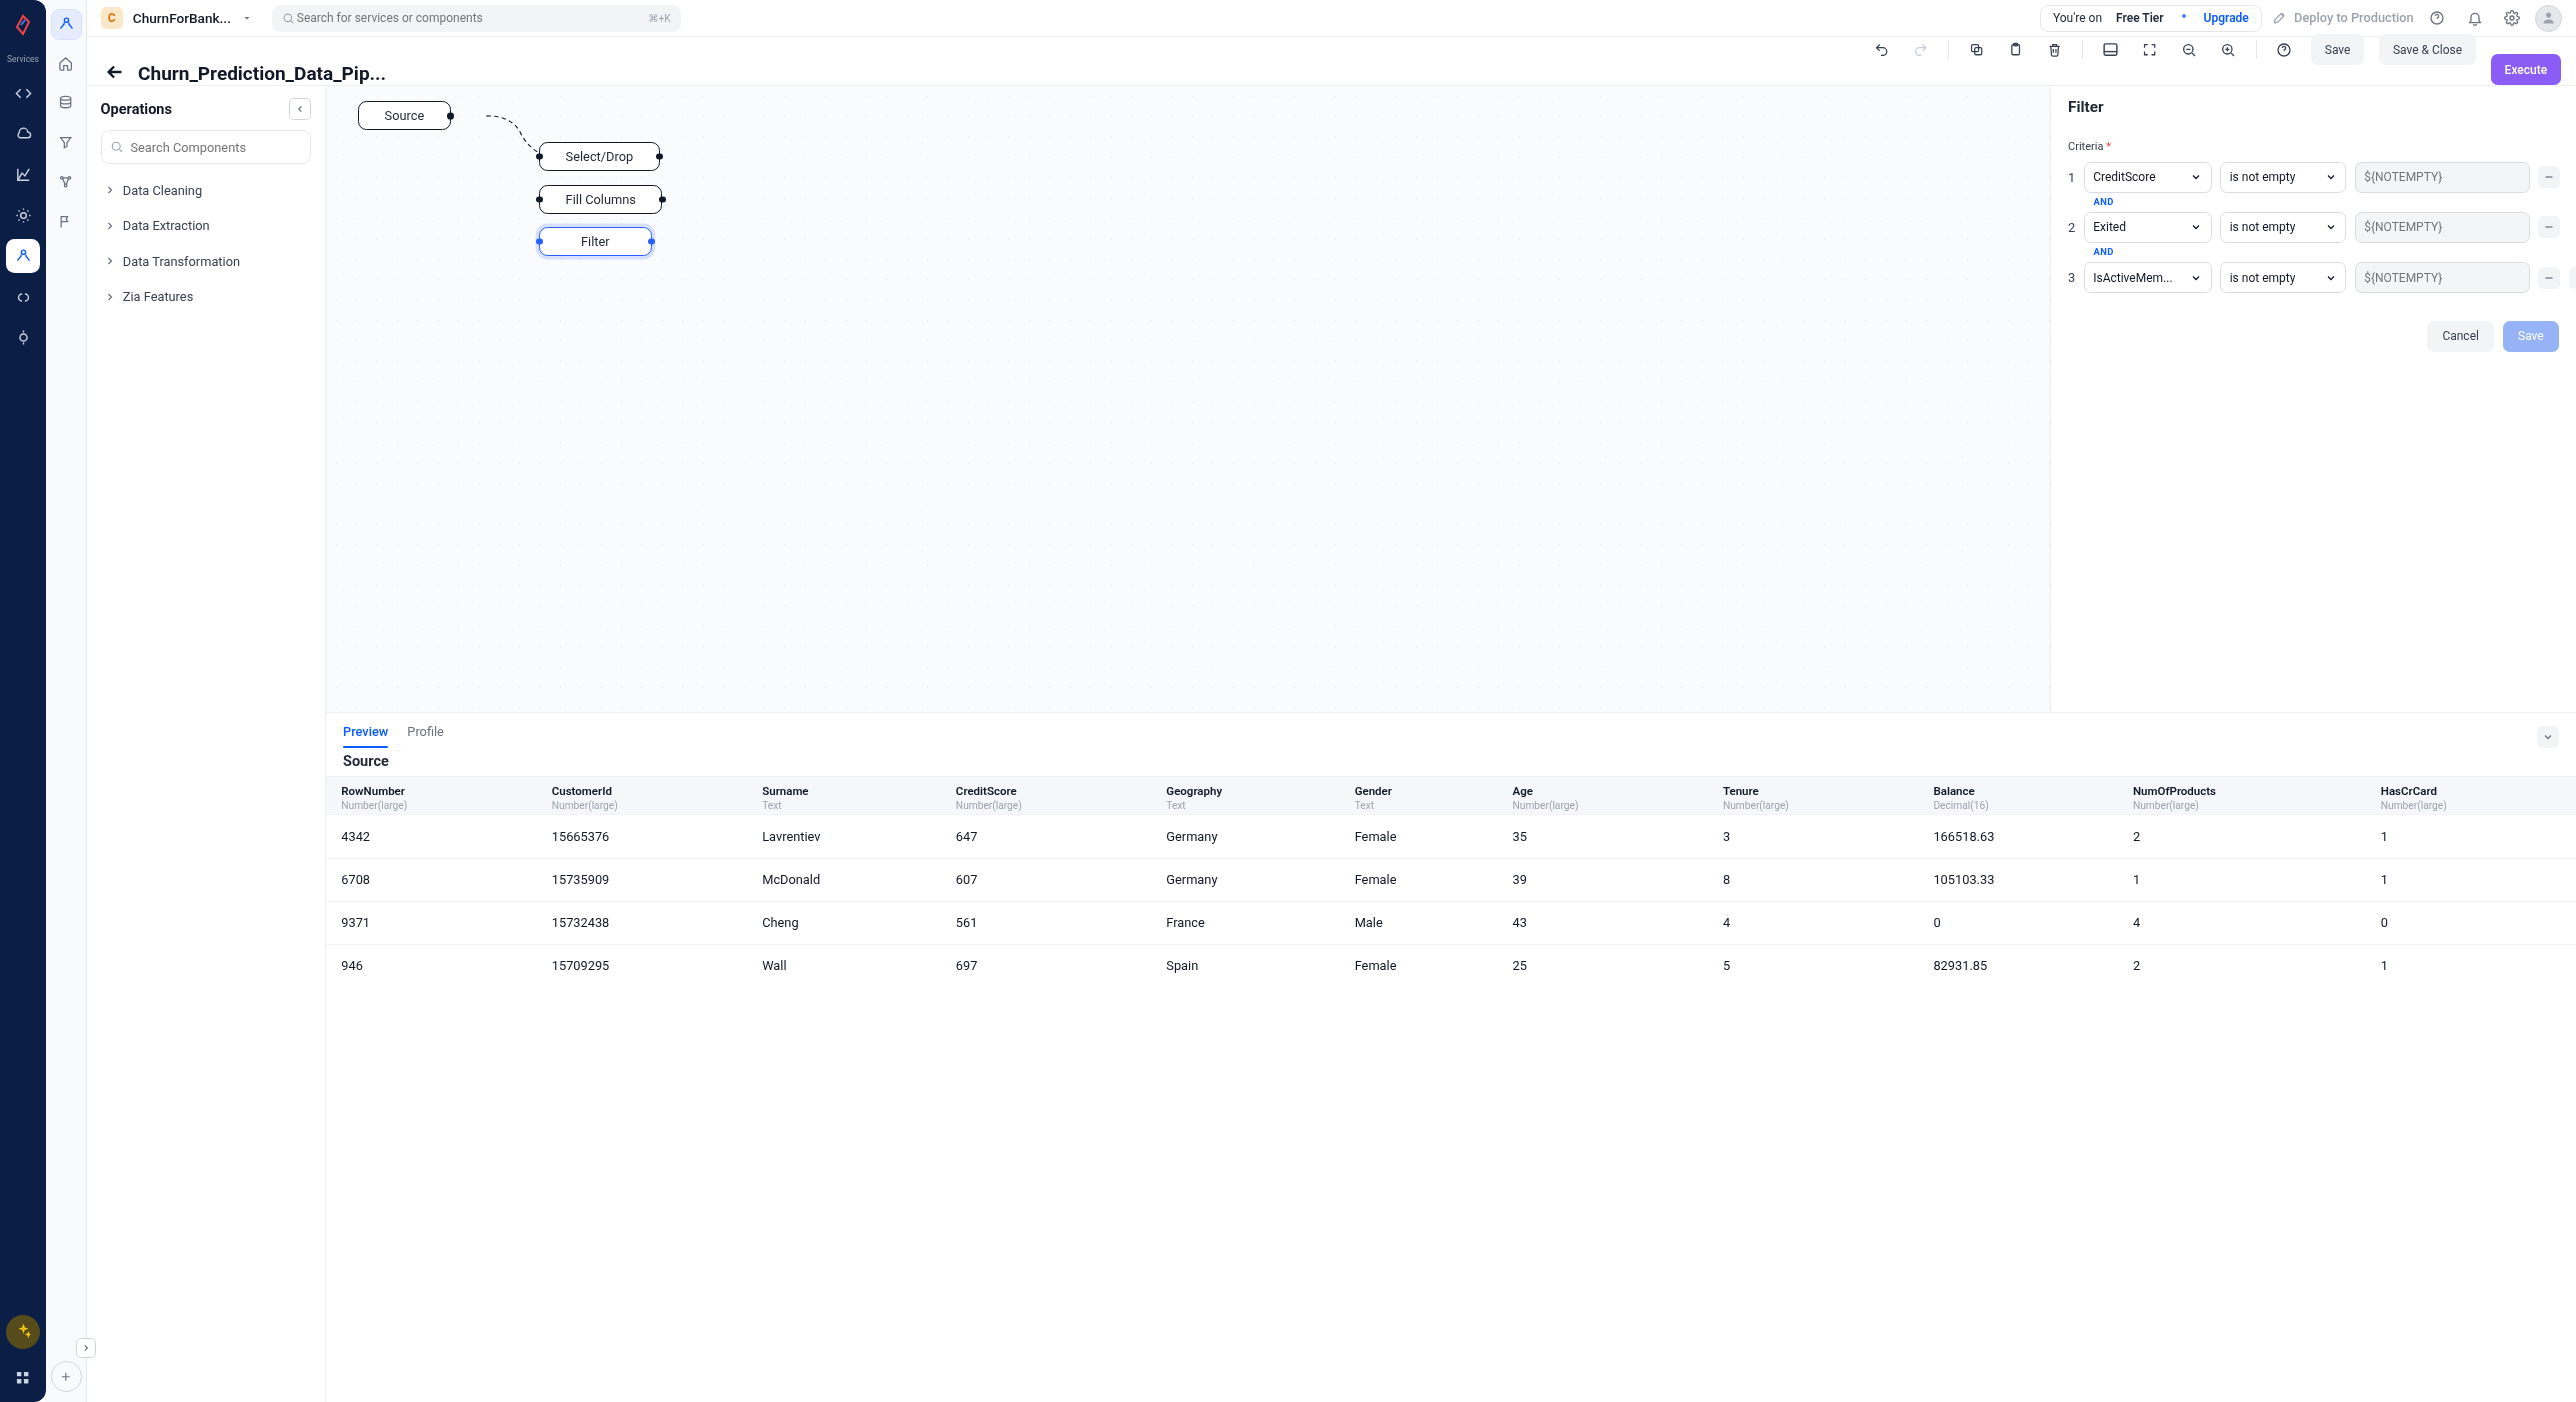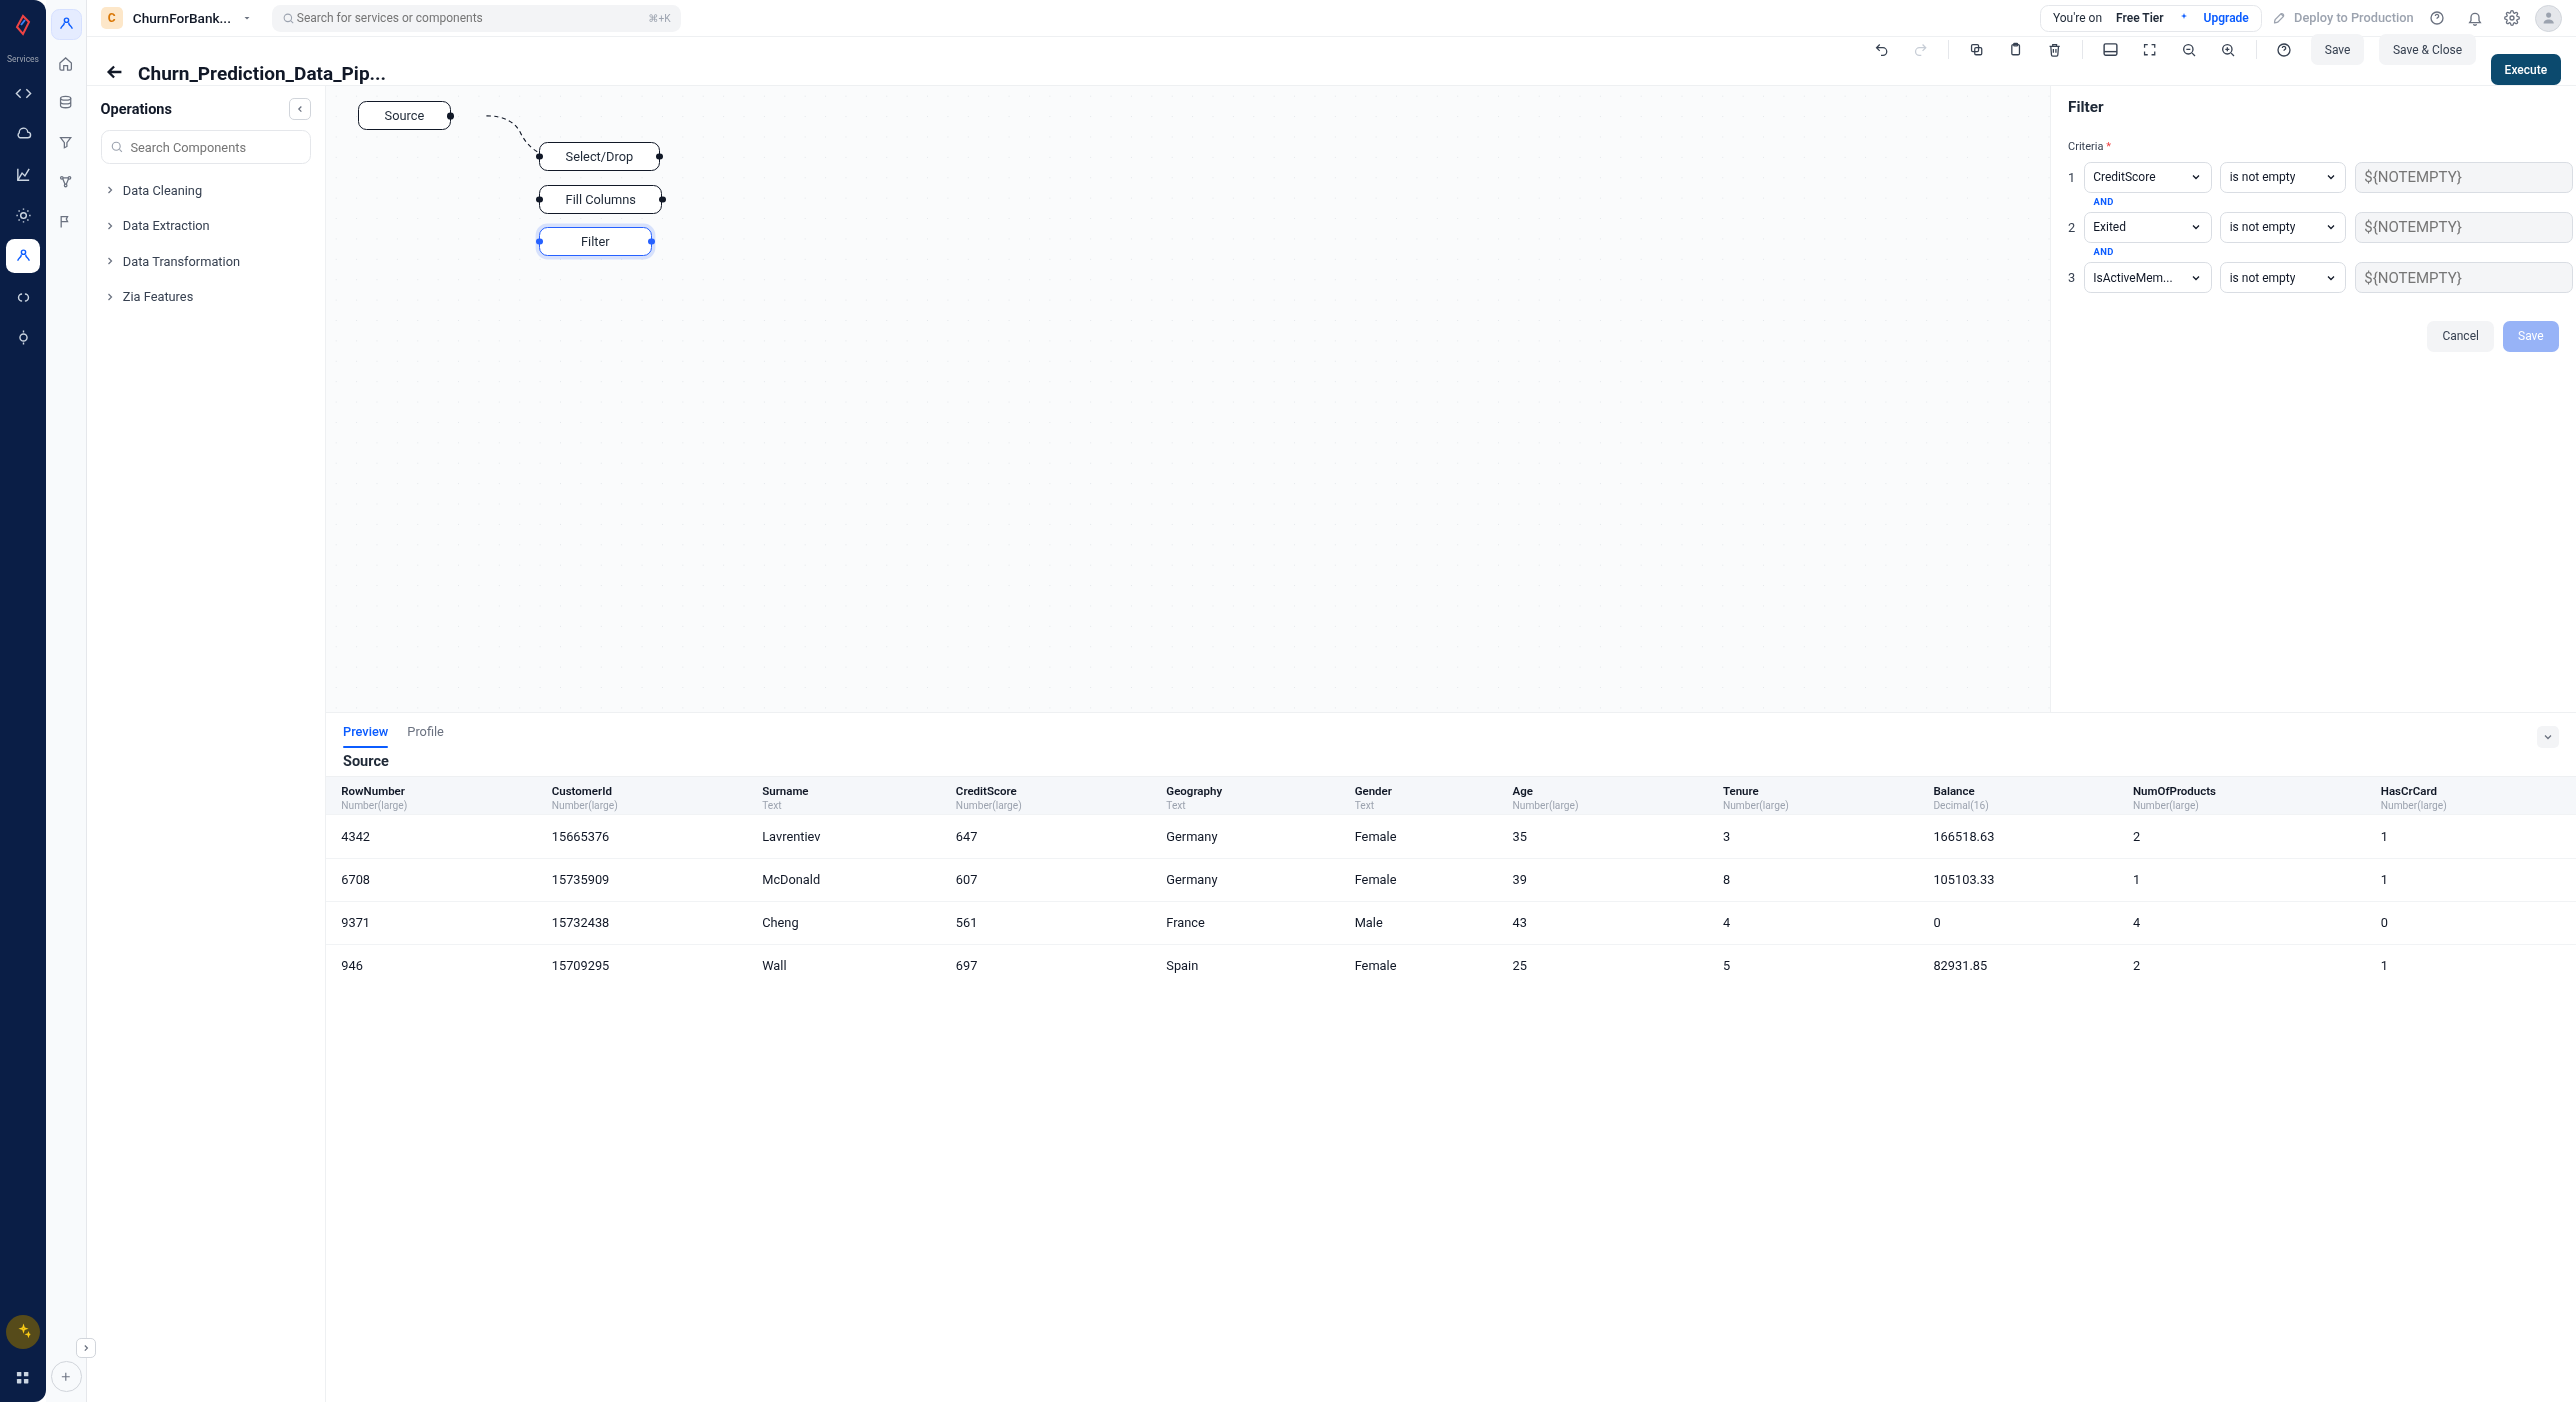--- a/index.html
+++ b/index.html
@@ -41,21 +41,21 @@
 
 
 .toolbar { height:49px; display:flex; align-items:flex-end; padding:0 15.3px; gap:10.2px; border-bottom:0.9px solid #eef0f2;}
 .toolbar .back { width:25.6px; height:25.6px; display:flex; align-items:center; justify-content:center; cursor:pointer;}
 .toolbar .title { font-size:19px; font-weight:700; color:#111827; max-width:256px; white-space:nowrap; overflow:hidden; text-overflow:ellipsis;}
 .toolbar .tb-group { display:flex; align-items:center; gap:15.3px; margin-left:auto;}
 .toolbar .tb-sep { width:0.9px; height:19px; background:#e5e7eb;}
 .toolbar .tb-icon { width:24px; height:24px; display:flex; align-items:center; justify-content:center; color:#374151; cursor:pointer;}
 .toolbar .tb-icon.dim { color:#c7cdd6;}
 .toolbar .btn { height:31px; border-radius:6.8px; padding:0 13.6px; display:flex; align-items:center; font-size:12px; border:none; cursor:pointer; background:#f3f4f6; color:#374151;}
-.toolbar .btn.primary { background:#0c4a6e; color:#fff; font-weight:500;margin-top:40px;}
+.toolbar .btn.primary { background:#8b5cf6; color:#fff; font-weight:500;margin-top:40px;}
 
 
 .body { flex:1; display:flex; min-height:0;}
 
 
 .operations { width:239px; border-right:0.9px solid #eef0f2; display:flex; flex-direction:column; padding:12px 13.6px 0;}
 .operations .ops-head { display:flex; align-items:center; justify-content:space-between; margin-bottom:10.2px;}
 .operations .ops-head .ops-title { font-size:14.5px; font-weight:700; color:#111827;}
 .operations .collapse-btn { width:22px; height:22px; border-radius:5.1px; border:0.9px solid #d1d5db; display:flex; align-items:center; justify-content:center; color:#6b7280;}
 .operations .ops-search { height:34px; border:0.9px solid #e5e7eb; border-radius:8.5px; display:flex; align-items:center; padding:0 8.5px; gap:6.8px; color:#9ca3af; margin-bottom:8.5px;}
@@ -89,21 +89,21 @@
 .rpanel { width:526px; display:flex; flex-direction:column; padding:12px 17px 6.8px;}
 .rpanel .rp-title { font-size:15.3px; font-weight:700; margin-bottom:24px;}
 .rpanel .crit-label { font-size:11px; color:#374151; margin-bottom:8.5px;}
 .rpanel .crit-label .req { color:#ef4444;}
 .crit-row { display:flex; align-items:center; gap:8.5px; margin-bottom:3.4px;}
 .crit-row .idx { width:15.3px; text-align:center; color:#374151; font-size:12.8px;}
 .select { height:31px; border:0.9px solid #d9dde3; border-radius:6.8px; padding:0 8.5px; display:flex; align-items:center; justify-content:space-between; gap:6.8px; color:#111827; font-size:12px; background:#fff; cursor:pointer;}
 .select .val { white-space:nowrap; overflow:hidden; text-overflow:ellipsis;}
 .select.col { flex:0 0 128px;}
 .select.op { flex:0 0 126px;}
-.valbox { height:31px; border:0.9px solid #d9dde3; border-radius:6.8px; padding:0 8.5px; font-size:15px; background:#f4f5f7; color:#4d7c0f; flex:0 0 128px;}
+.valbox { height:31px; border:0.9px solid #d9dde3; border-radius:6.8px; padding:0 8.5px; font-size:12px; background:#f4f5f7; color:#4d7c0f; flex:0 0 128px;}
 .crit-icons { display:flex; gap:8.5px; margin-left:auto;}
 .crit-ic { width:22px; height:22px; border-radius:5.1px; background:#f3f4f6; display:flex; align-items:center; justify-content:center; color:#6b7280; cursor:pointer;}
 .and-lbl { font-size:9.4px; font-weight:700; color:#0b5cff; margin:3.4px 0 5.1px 25.6px; letter-spacing:0.4px;}
 .rp-actions { display:flex; gap:8.5px; justify-content:flex-end; margin-top:24px;}
 .rp-actions .btn { height:31px; border-radius:6.8px; padding:0 15.3px; font-size:12px; border:none; cursor:pointer;}
 .rp-actions .btn.cancel { background:#f3f4f6; color:#374151;}
 .rp-actions .btn.save { background:#97b3f7; color:#fff;}
 
 
 .icon { display:inline-flex; }

